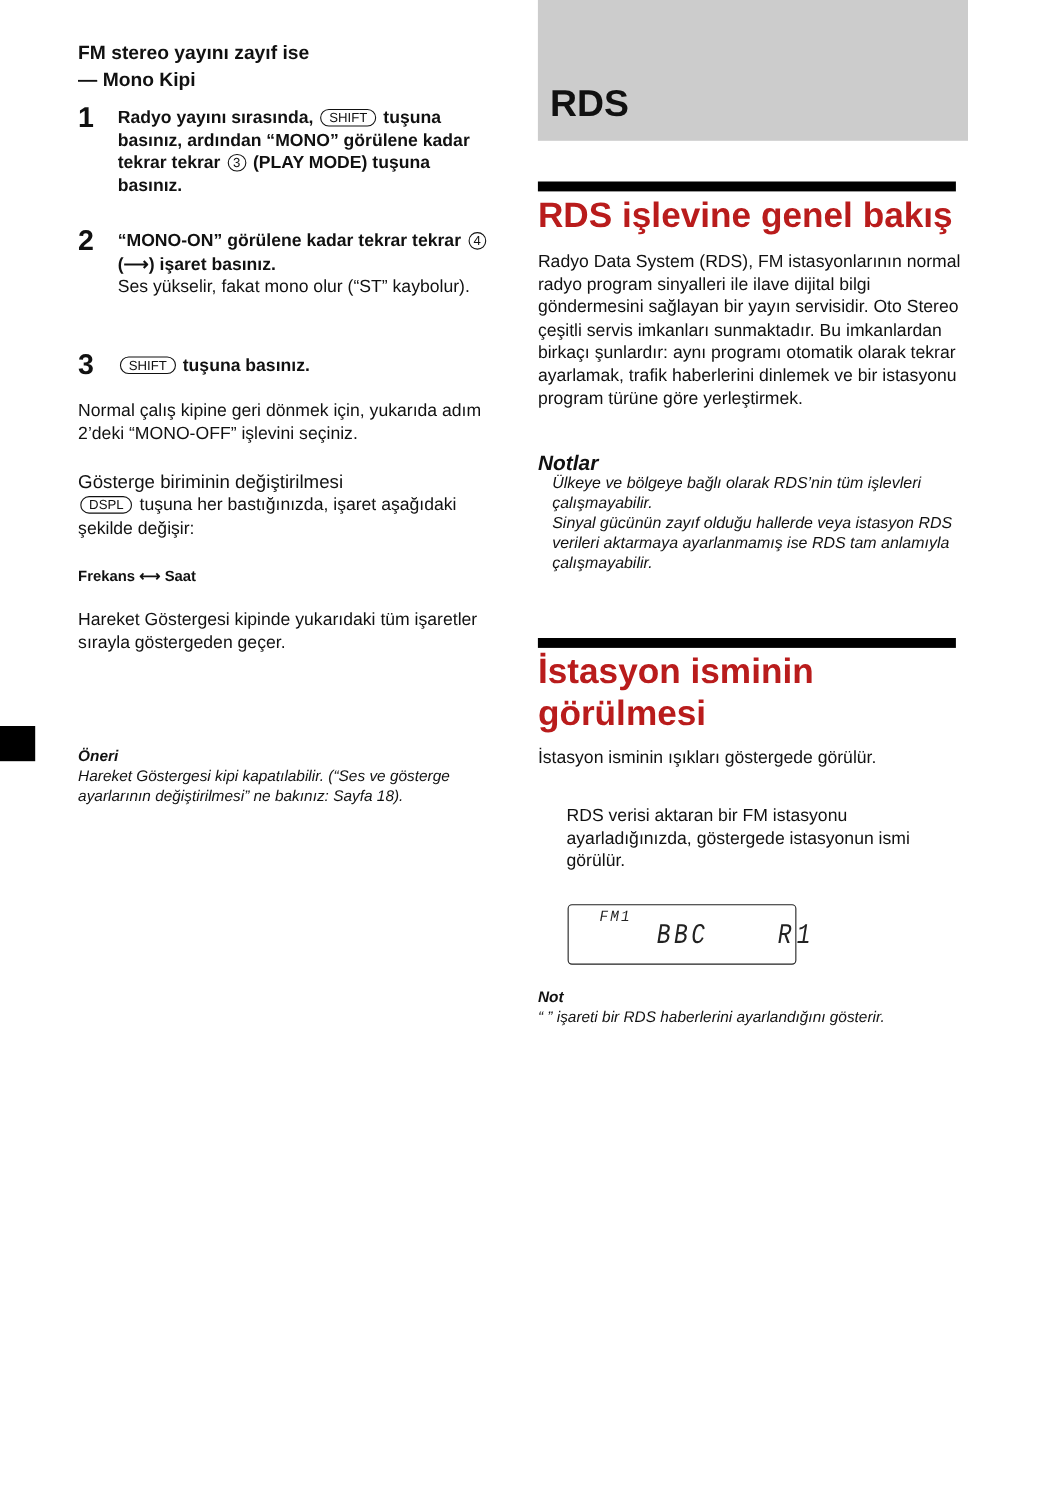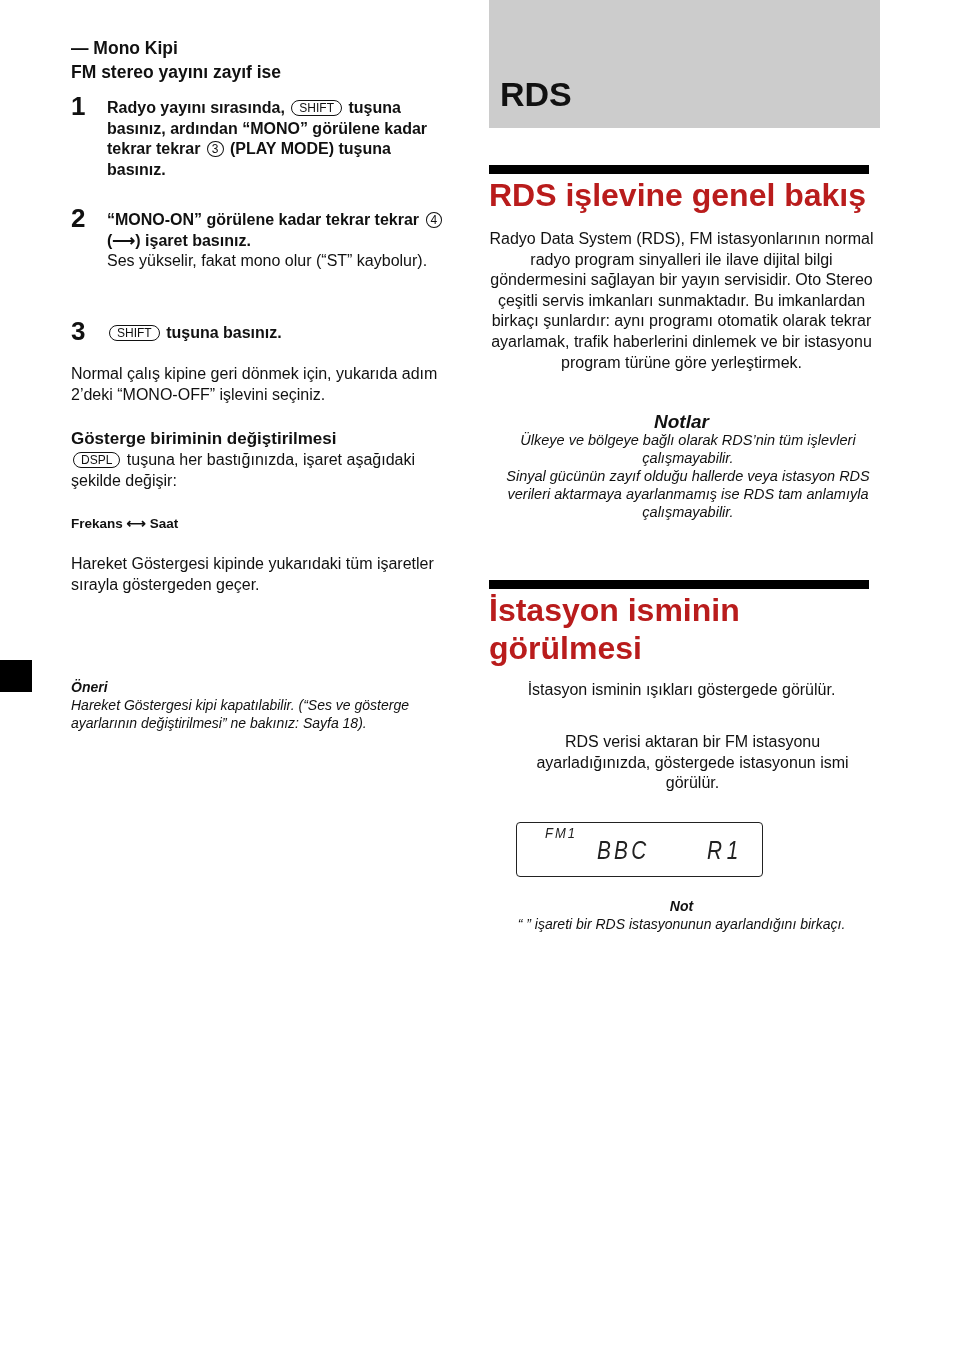--- a/index.html
+++ b/index.html
@@ -17,53 +17,53 @@
     .step-body .b { font-weight: bold; }
 
     .key {
       display: inline-block; border: 1px solid #111; border-radius: 10px;
       font-size: 12px; font-weight: normal; line-height: 14px; padding: 0 7px; margin: 0 2px;
       vertical-align: 1px;
     }
     .key.round { border-radius: 50%; padding: 0 4px; }
 
     .para { position: absolute; left: 71px; width: 378px; font-size: 16px; line-height: 20.5px; }
-    .sub-title { font-weight: bold; font-size: 17px; line-height: 22px; }
+    .sub-title { font-weight: normal; font-size: 17px; line-height: 22px; }
     .small-bold { font-weight: bold; font-size: 13.5px; line-height: 18px; }
 
     .note-title { font-weight: bold; font-style: italic; font-size: 14px; line-height: 18px; }
     .note-text { font-style: italic; font-size: 14px; line-height: 18px; }
 
     .side-tab { position: absolute; left: 0; top: 660px; width: 32px; height: 32px; background: #000; }
 
     
     .banner { position: absolute; left: 489px; top: 0; width: 391px; height: 128px; background: #cccccc; }
     .banner-title { position: absolute; left: 11px; top: 74px; font-weight: bold; font-size: 34px; line-height: 40px; color: #111; }
 
     .rule { position: absolute; left: 489px; width: 380px; height: 9px; background: #000; }
 
     .h1 { position: absolute; left: 489px; width: 385px; font-weight: bold; font-size: 32px; line-height: 38px; color: #b91c1c; }
 
-    .r-para { position: absolute; left: 489px; width: 385px; font-size: 16px; line-height: 20.6px; text-align: center; }
+    .r-para { position: absolute; left: 489px; width: 385px; font-size: 16px; line-height: 20.6px; }
 
     .lcd {
-      position: absolute; left: 516px; top: 822px; width: 247px; height: 55px;
+      position: absolute; left: 516px; top: 822px; width: 208px; height: 55px;
       border: 1.5px solid #222; border-radius: 4px; background: #fff;
-      font-family: Liberation Sans, sans-serif; font-style: italic; color: #222;
+      font-family: Liberation Mono, monospace; font-style: italic; color: #222;
     }
     .lcd-band { position: absolute; left: 28px; top: 3px; font-size: 13px; letter-spacing: 2px; transform: scaleY(1.1); }
     .lcd-name { position: absolute; left: 80px; top: 12px; font-size: 26px; letter-spacing: 4px; transform: scaleX(0.8); transform-origin: left; }
     .lcd-preset { position: absolute; left: 190px; top: 12px; font-size: 26px; letter-spacing: 6px; transform: scaleX(0.8); transform-origin: left; }
   </style>
 </head>
 <body>
 
 <div class="col-left">
+  <div class="sec-title">FM stereo yayını zayıf ise</div>
   <div class="sec-title">— Mono Kipi</div>
-  <div class="sec-title">FM stereo yayını zayıf ise</div>
 </div>
 
 <div class="step" style="top:98px;">
   <div class="step-num">1</div>
   <div class="step-body">
     <span class="b">Radyo yayını sırasında,</span>
     <span class="key">SHIFT</span>
     <span class="b">tuşuna basınız, ardından “MONO” görülene kadar tekrar tekrar</span>
     <span class="key round">3</span>
     <span class="b">(PLAY MODE) tuşuna basınız.</span>
@@ -140,14 +140,14 @@
 </div>
 
 <div class="lcd">
   <span class="lcd-band">FM1</span>
   <span class="lcd-name">BBC</span>
   <span class="lcd-preset">R1</span>
 </div>
 
 <div class="r-para" style="top:897px;">
   <div class="note-title">Not</div>
-  <div class="note-text">“   ” işareti bir RDS istasyonunun ayarlandığını birkaçı.</div>
+  <div class="note-text">“   ” işareti bir RDS haberlerini ayarlandığını gösterir.</div>
 </div>
 
 </body></html>

